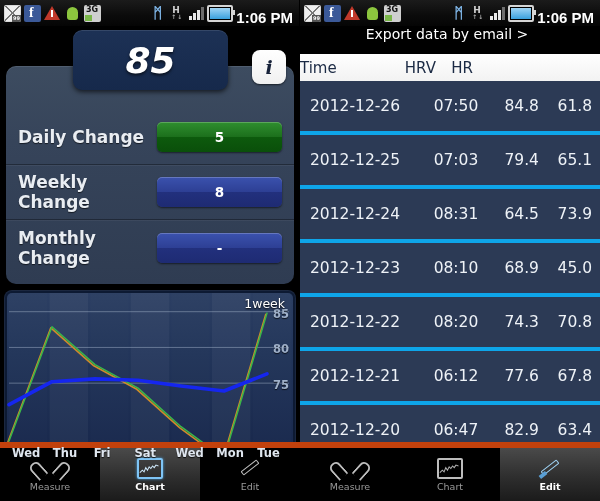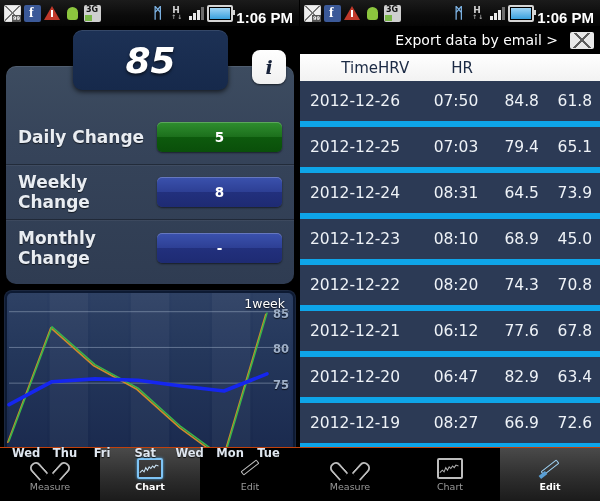--- a/index.html
+++ b/index.html
@@ -93,43 +93,43 @@
      text-shadow:0 1px 2px #000;z-index:5;}
   .ytick{position:absolute;right:4px;color:#9fb0c9;font-size:11.5px;font-weight:bold;z-index:4;
      text-shadow:0 1px 1px rgba(0,0,0,.7);}
   .xaxis{position:absolute;left:0;bottom:2px;width:100%;height:24px;display:flex;z-index:4;}
   .xaxis span{flex:1;color:#dfe6ef;font-size:11.5px;text-align:left;padding-left:5px;box-sizing:border-box;
      align-self:center;text-shadow:0 1px 1px rgba(0,0,0,.8);font-weight:bold;}
 
   
   .right{position:absolute;left:300px;top:26px;width:300px;height:422px;background:#111;}
   .export-bar{height:28px;background:#000;display:flex;align-items:center;justify-content:flex-end;
-     padding-right:6px;gap:12px;}
+     padding-right:6px;gap:12px;flex-direction:column;}
   .export-bar .etxt{color:#fff;font-size:14px;font-family:"DejaVu Sans",sans-serif;}
   .env-icon{width:24px;height:17px;background:#e8e8e8;border-radius:2px;position:relative;}
   .env-icon::after{content:"";position:absolute;inset:1px;
      background:linear-gradient(135deg,transparent 44%,#5d5d5d 45%,#5d5d5d 53%,transparent 54%),
                 linear-gradient(-135deg,transparent 44%,#5d5d5d 45%,#5d5d5d 53%,transparent 54%);}
   .thead{height:27px;background:linear-gradient(180deg,#ffffff,#f2f2f2);display:flex;align-items:center;
      color:#1b2a44;font-size:15px;box-sizing:border-box;}
   .thead .c-date{width:112px;padding-left:10px;}
-  .thead .c-time{width:78px;text-align:right;}
-  .thead .c-hrv{width:58px;text-align:left;}
+  .thead .c-time{width:78px;text-align:left;}
+  .thead .c-hrv{width:58px;text-align:right;}
   .thead .c-hr{width:52px;text-align:center;}
   .tbody{height:367px;background:#2c3a55;overflow:hidden;position:relative;}
-  .trow{height:46px;display:flex;align-items:center;color:#eef2f7;font-size:15.5px;
-     border-bottom:6px solid #0ea5e9;box-sizing:border-box;}
+  .trow{height:54px;display:flex;align-items:center;color:#eef2f7;font-size:15.5px;
+     border-bottom:4px solid #0ea5e9;box-sizing:border-box;}
   .trow .c-date{width:112px;padding-left:10px;}
   .trow .c-time{width:78px;text-align:center;}
   .trow .c-hrv{width:58px;text-align:center;}
   .trow .c-hr{width:52px;text-align:center;}
 
   
   .navbar{position:absolute;bottom:0;height:53px;width:300px;background:#000;display:flex;
-     border-top:1px solid #c2410c;}
+     border-top:6px solid #c2410c;}
   .nav-left{left:0;}
   .nav-right{left:300px;}
   .navbtn{flex:1;display:flex;flex-direction:column;align-items:center;justify-content:center;gap:2px;
      position:relative;}
   .navbtn.sel{background:linear-gradient(180deg,#4a4a4a 0%,#2e2e2e 55%,#1b1b1b 100%);}
   .navbtn .nlbl{font-size:9.5px;color:#9a9a9a;}
   .navbtn.sel .nlbl{color:#fff;font-weight:bold;}
   .heart{width:24px;height:21px;position:relative;}
   .heart::before,.heart::after{content:"";position:absolute;width:12px;height:18px;
      border:2px solid #bdbdbd;border-bottom:none;border-radius:8px 8px 0 0;top:1px;box-sizing:border-box;}

